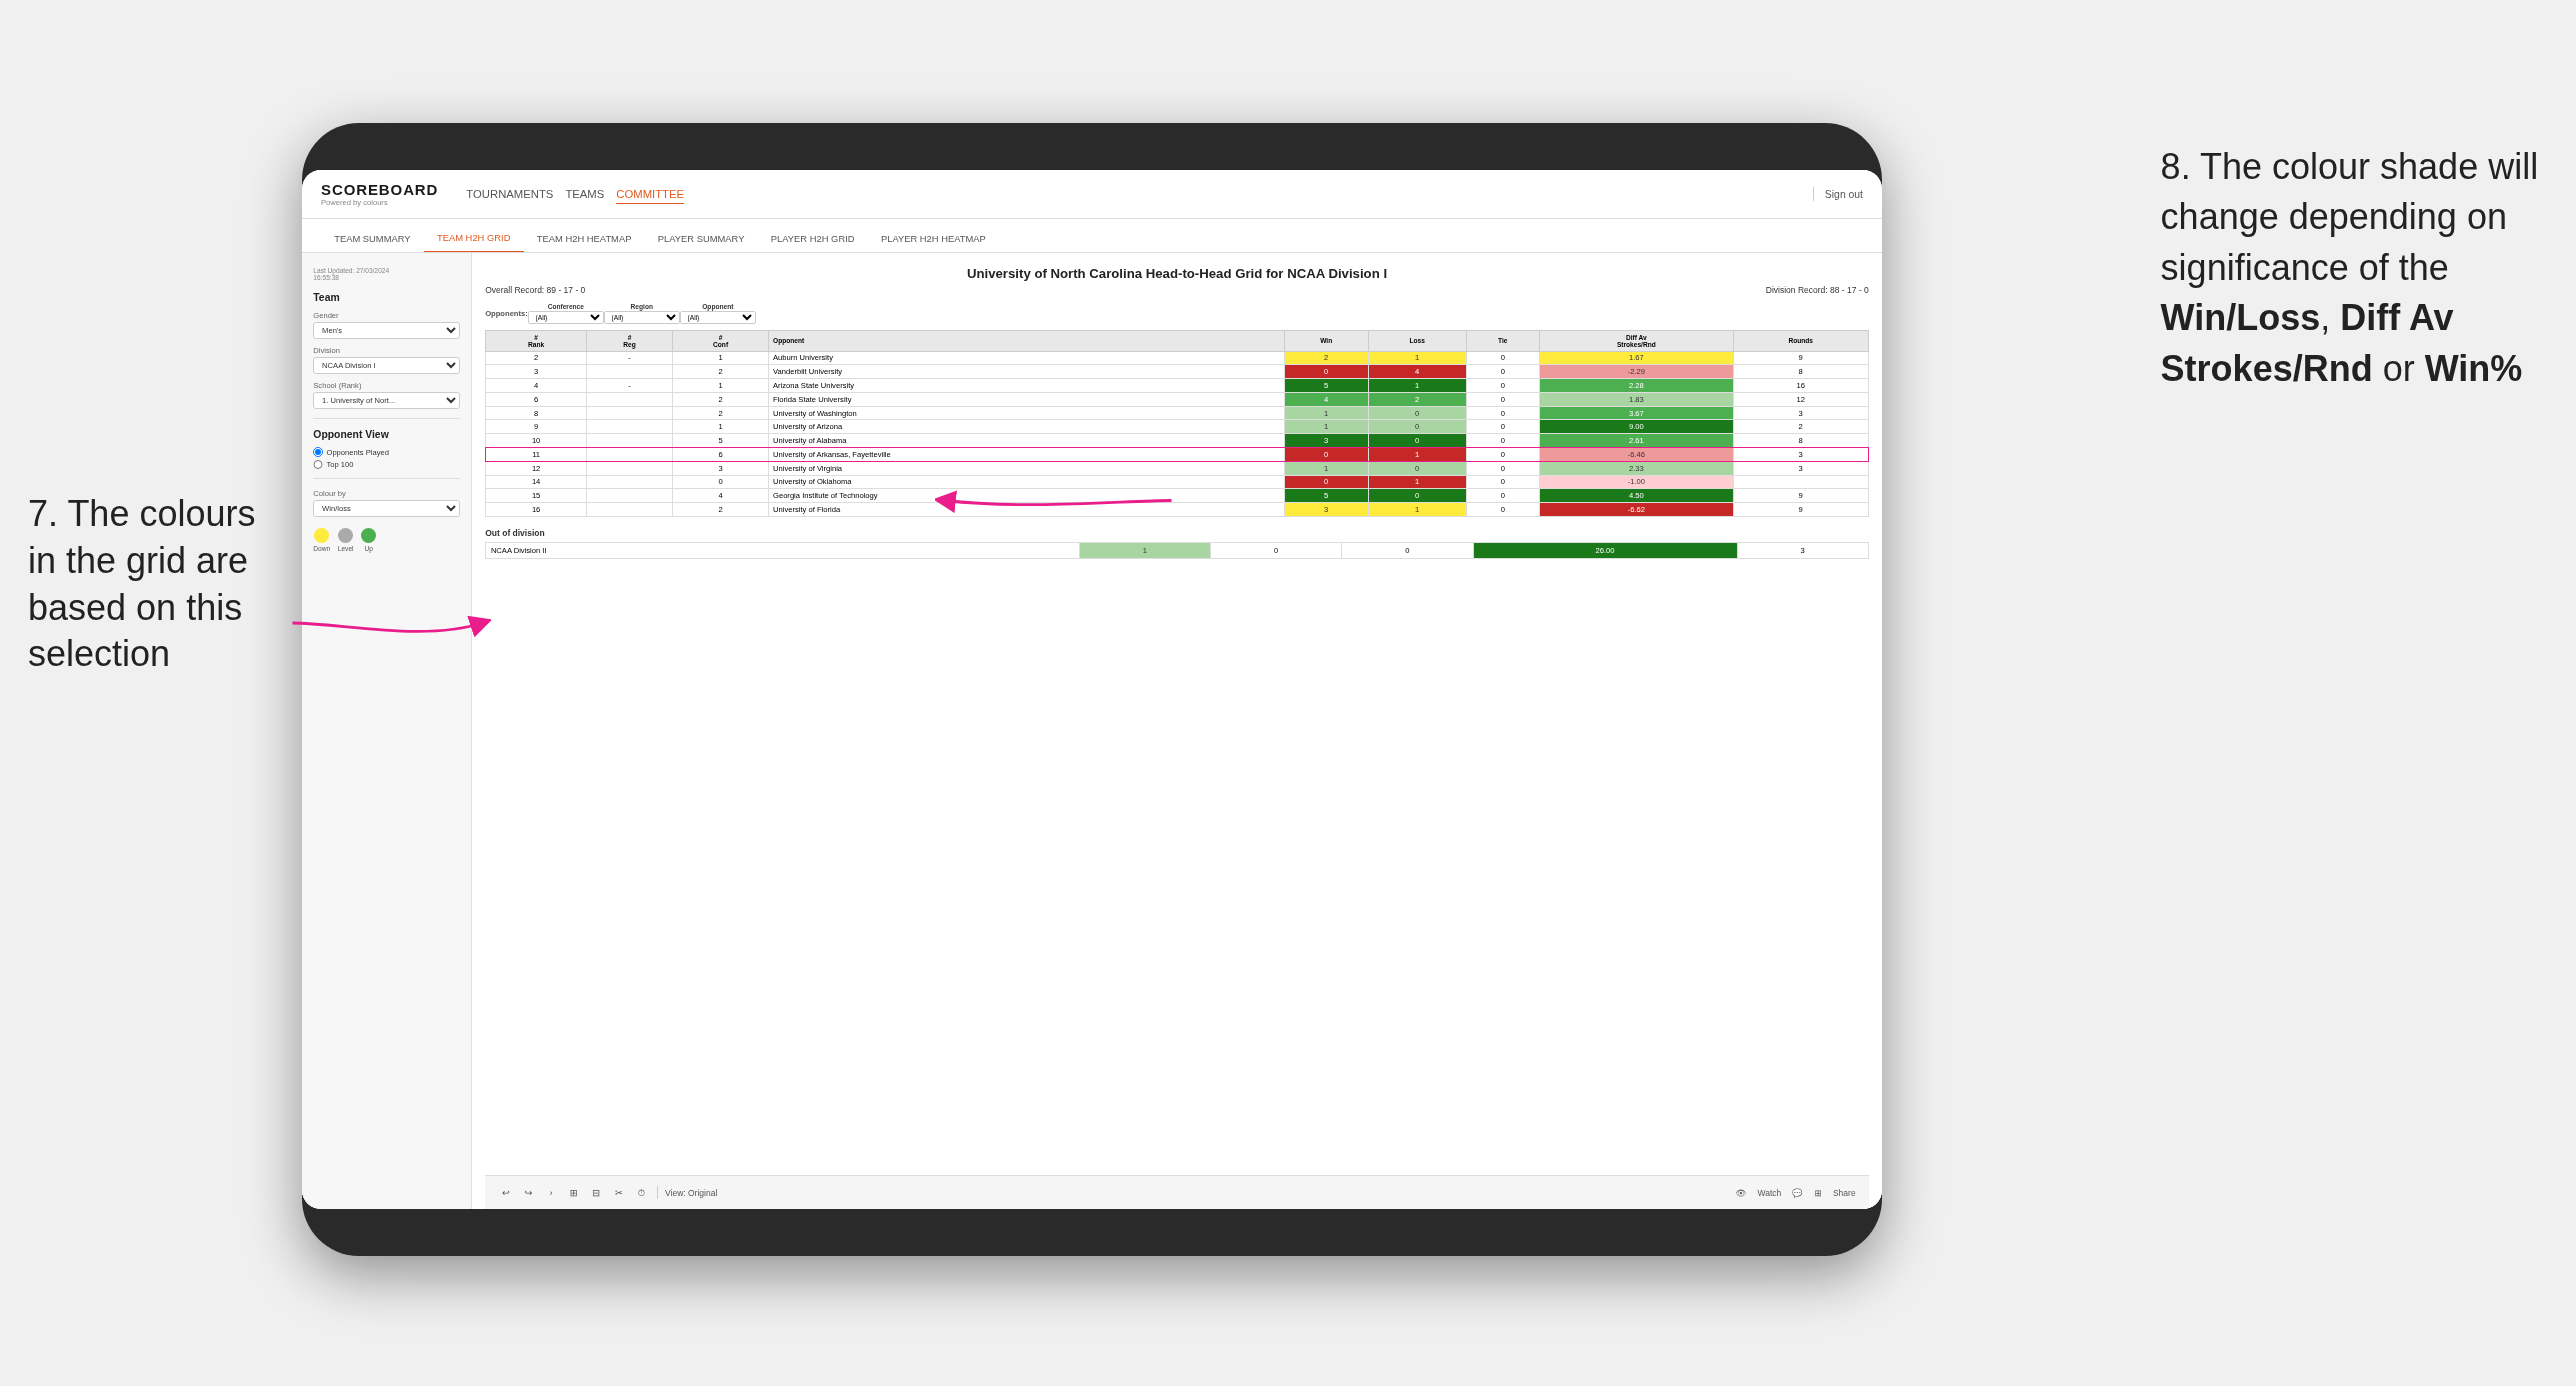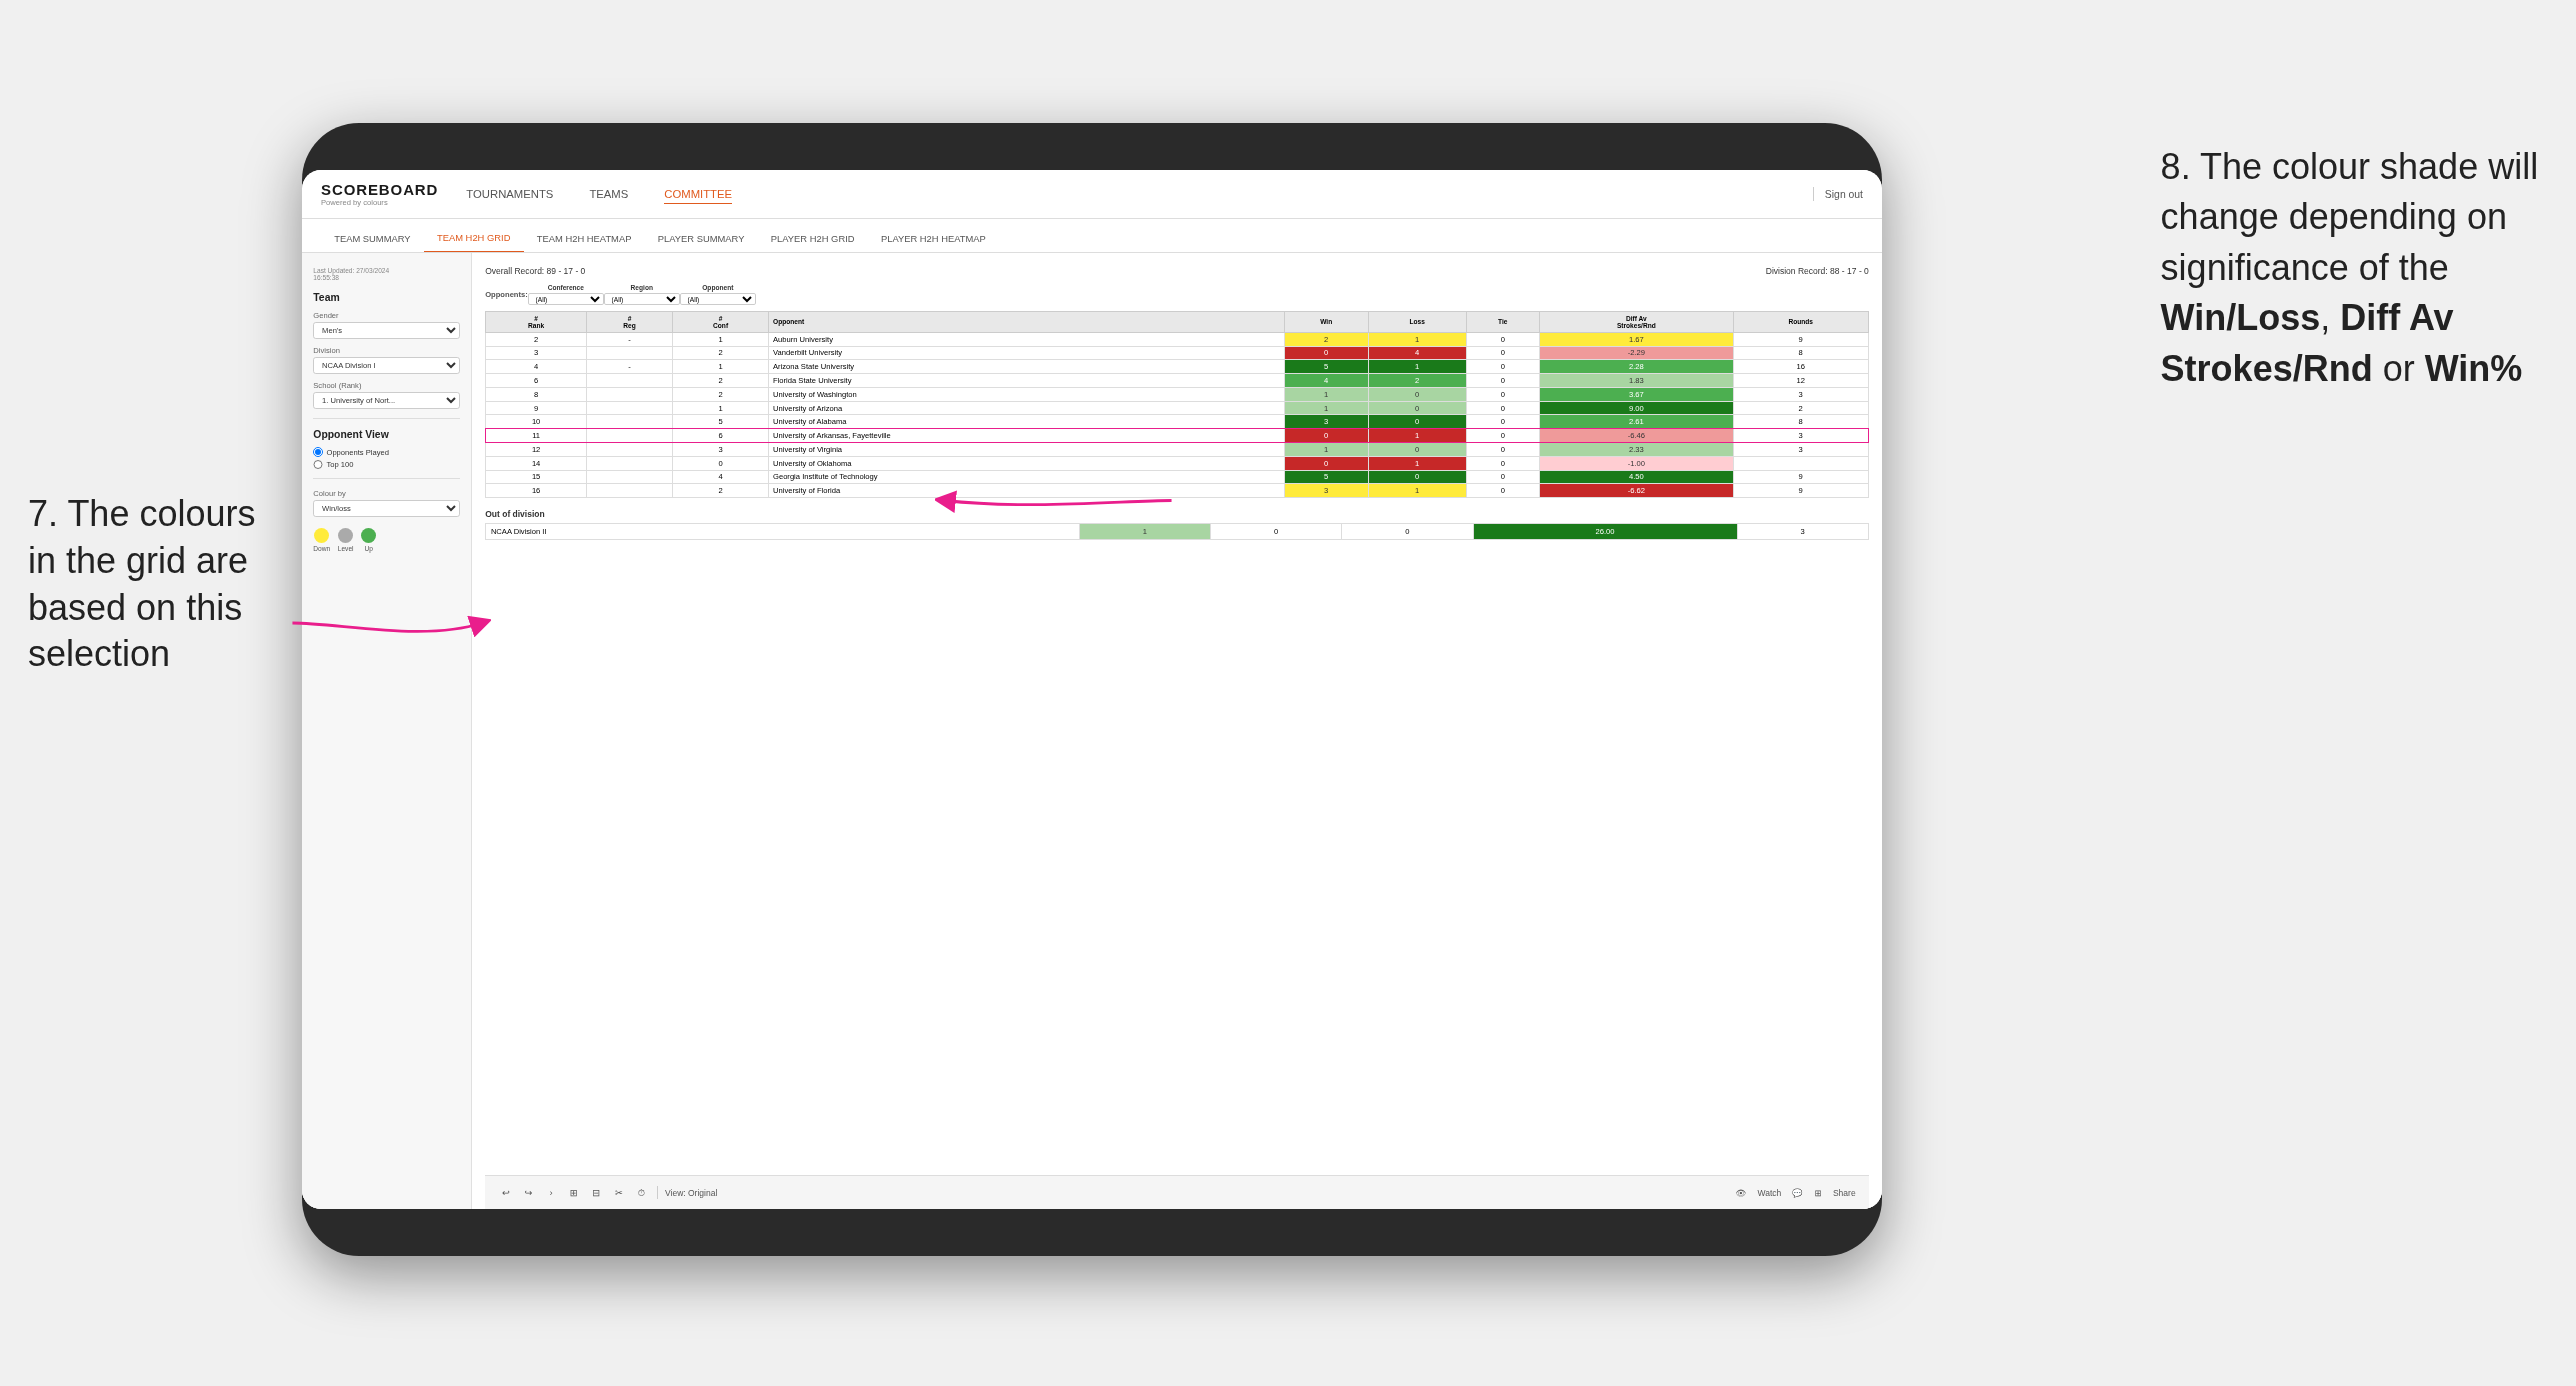--- a/index.html
+++ b/index.html
@@ -83,21 +83,21 @@
       font-weight: 900;
       color: #1a1a1a;
       letter-spacing: 0.9px;
     }
     .logo-sub {
       font-size: 7.6px;
       color: #888;
     }
     .nav-items {
       display: flex;
-      gap: 36px;
+      gap: 12px;
       flex: 1;
     }
     .nav-item {
       font-size: 11.3px;
       color: #555;
       cursor: pointer;
       font-weight: 500;
       padding: 3.8px 0;
     }
     .nav-item.active {
@@ -449,20 +449,21 @@
             <div class="colour-label">Level</div>
           </div>
           <div style="display:flex;flex-direction:column;align-items:center">
             <div class="colour-dot" style="background:#4caf50"></div>
             <div class="colour-label">Up</div>
           </div>
         </div>
       </div>
 
       <div class="grid-area">
+        <div class="grid-title">University of North Carolina Head-to-Head Grid for NCAA Division I</div>
         <div class="grid-record-row">
           <span>Overall Record: 89 - 17 - 0</span>
           <span>Division Record: 88 - 17 - 0</span>
         </div>
 
         <div class="filter-row">
           <span class="filter-label">Opponents:</span>
           <div class="filter-group">
             <div class="filter-group-label">Conference</div>
             <select class="filter-select">

